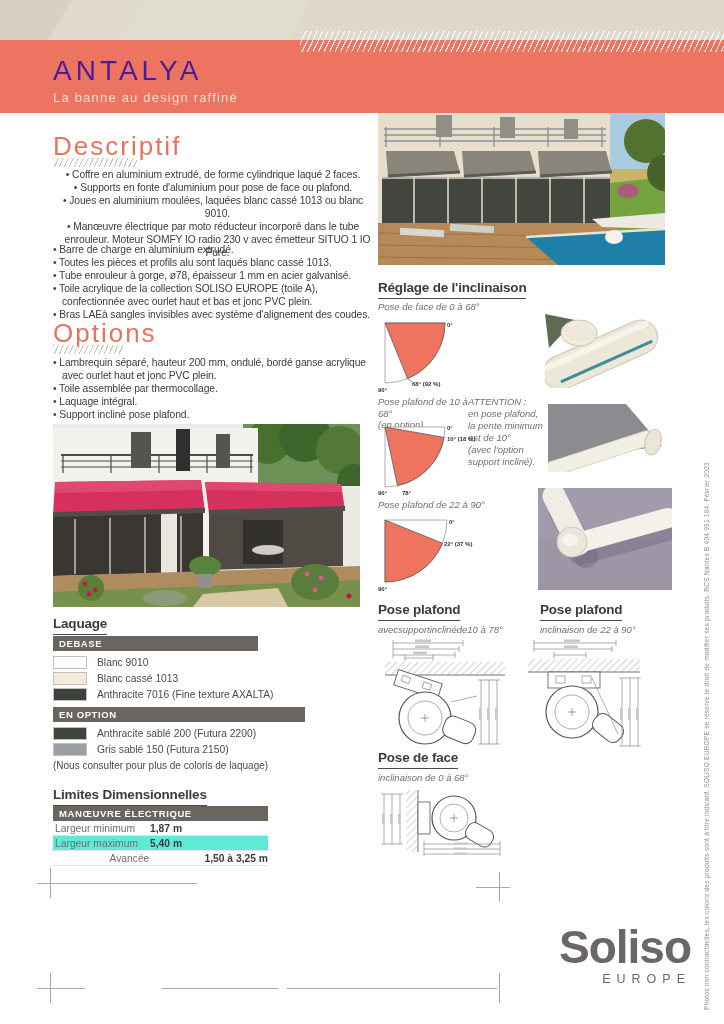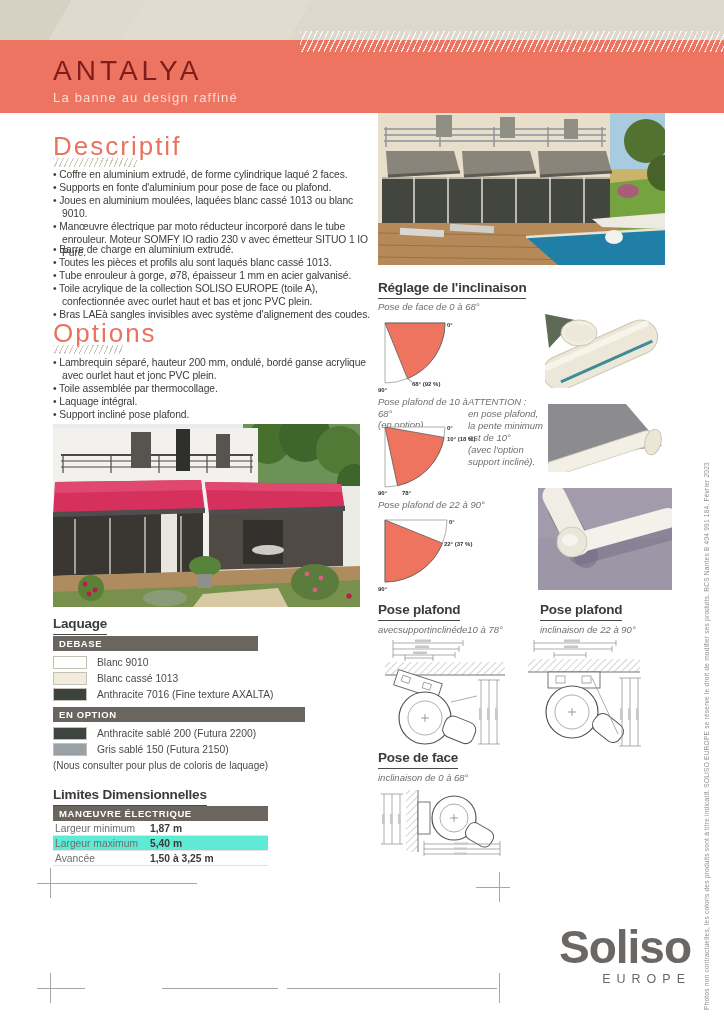--- a/index.html
+++ b/index.html
@@ -6,21 +6,21 @@
   html,body { background:#ffffff; font-family:"Liberation Sans", sans-serif; }
   .page { position:relative; width:724px; height:1024px; background:#ffffff; overflow:hidden; }
 
   
   .band-top { position:absolute; left:0; top:0; width:724px; height:40px; background:#DDD8CB; overflow:hidden; }
   .band-top .ghost1 { position:absolute; left:-20px; top:-6px; width:150px; height:60px; background:#D2CCBD; transform:skewX(-35deg); opacity:.55; }
   .band-top .ghost2 { position:absolute; left:60px; top:0; width:240px; height:40px; background:#E4DFD3; transform:skewX(-30deg); opacity:.6; }
   .band-coral { position:absolute; left:0; top:40px; width:724px; height:73px; background:#ED7460; }
   .hatch-strip { position:absolute; left:300px; top:31px; width:424px; height:21px;
     background:repeating-linear-gradient(115deg, rgba(255,255,255,.85) 0 1.2px, rgba(255,255,255,0) 1.2px 5px); }
-  .h-title { position:absolute; left:53px; top:55px; color:#7f1d1d; font-size:28px; font-weight:400; letter-spacing:4px; }
+  .h-title { position:absolute; left:53px; top:55px; color:#4c1d95; font-size:28px; font-weight:400; letter-spacing:4px; }
   .h-sub { position:absolute; left:53px; top:90px; color:#FBDCD2; font-size:13px; letter-spacing:1.2px; }
 
   
   .sec-title { position:absolute; color:#E8735E; font-size:26px; font-weight:500; letter-spacing:2px; }
   .sec-hatch { position:absolute; height:9px; background:repeating-linear-gradient(115deg, #CBC5B5 0 1px, rgba(255,255,255,0) 1px 4.5px); }
   .bullets { position:absolute; width:320px; list-style:none; font-size:10.3px; line-height:13px; color:#3B3B3B; letter-spacing:-0.1px; }
   .bullets li { padding-left:9px; text-indent:-9px; }
   .bullets li::before { content:"• "; }
   .u-title { position:absolute; font-size:13.5px; font-weight:700; color:#3B3B3B; border-bottom:1.5px solid #4A4A4A; padding-bottom:3px; letter-spacing:-0.2px; }
   .bar { position:absolute; height:15px; line-height:15px; background:#6B6560; color:#ffffff; font-size:9.5px; font-weight:700; letter-spacing:.6px; padding-left:6px; }
@@ -66,21 +66,21 @@
     <div class="ghost2"></div>
   </div>
   <div class="band-coral"></div>
   <div class="hatch-strip"></div>
   <div class="h-title">ANTALYA</div>
   <div class="h-sub">La banne au design raffiné</div>
 
   <div class="sec-title" style="left:53px; top:131px;">Descriptif</div>
   <div class="sec-hatch" style="left:53px; top:158px; width:84px;"></div>
 
-  <ul class="bullets" style="left:53px; top:168px;">
+  <ul class="bullets" style="left:53px; top:168px;text-align:center;">
     <li>Coffre en aluminium extrudé, de forme cylindrique laqué 2 faces.</li>
     <li>Supports en fonte d'aluminium pour pose de face ou plafond.</li>
     <li>Joues en aluminium moulées, laquées blanc cassé 1013 ou blanc 9010.</li>
     <li>Manœuvre électrique par moto réducteur incorporé dans le tube enrouleur. Moteur SOMFY IO radio 230 v avec émetteur SITUO 1 IO Pure.</li>
   </ul>
   <ul class="bullets" style="left:53px; top:243px;">
     <li>Barre de charge en aluminium extrudé.</li>
     <li>Toutes les pièces et profils alu sont laqués blanc cassé 1013.</li>
     <li>Tube enrouleur à gorge, ø78, épaisseur 1 mm en acier galvanisé.</li>
     <li>Toile acrylique de la collection SOLISO EUROPE (toile A), confectionnée avec ourlet haut et bas et jonc PVC plein.</li>
@@ -180,21 +180,21 @@
   <span class="u-title" style="left:53px; top:787px;">Limites Dimensionnelles</span>
   <div class="bar" style="left:53px; top:806px; width:215px;">MANŒUVRE ÉLECTRIQUE</div>
   <div class="tbl-row" style="left:53px; top:821px;">
     <span class="lbl">Largeur minimum</span>
     <span class="val">1,87 m</span>
   </div>
   <div class="tbl-row alt" style="left:53px; top:836px;">
     <span class="lbl">Largeur maximum</span>
     <span class="val">5,40 m</span>
   </div>
-  <div class="tbl-row" style="left:53px; top:851px;">
+  <div class="tbl-row" style="left:53px; top:851px;justify-content:flex-end;">
     <span class="lbl">Avancée</span>
     <span class="val">1,50 à 3,25 m</span>
   </div>
 
   <svg class="ph" style="left:378px; top:113px;" width="287" height="152" viewBox="0 0 287 152">
     <rect width="287" height="152" fill="#A9CBE0"></rect>
     <rect x="228" y="56" width="59" height="16" fill="#C8B56A"></rect>
     <rect x="0" y="0" width="232" height="112" fill="#E7DECB"></rect>
     <g stroke="#8E9398" stroke-width="1.4">
       <line x1="6" y1="16" x2="228" y2="16"></line>

